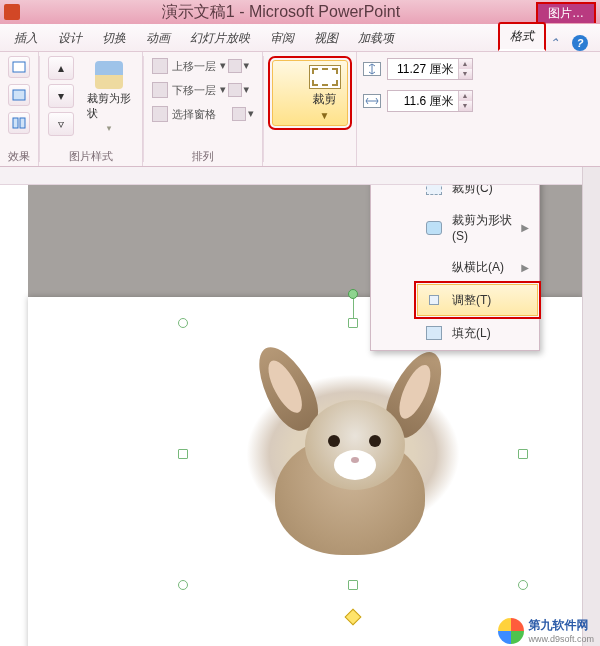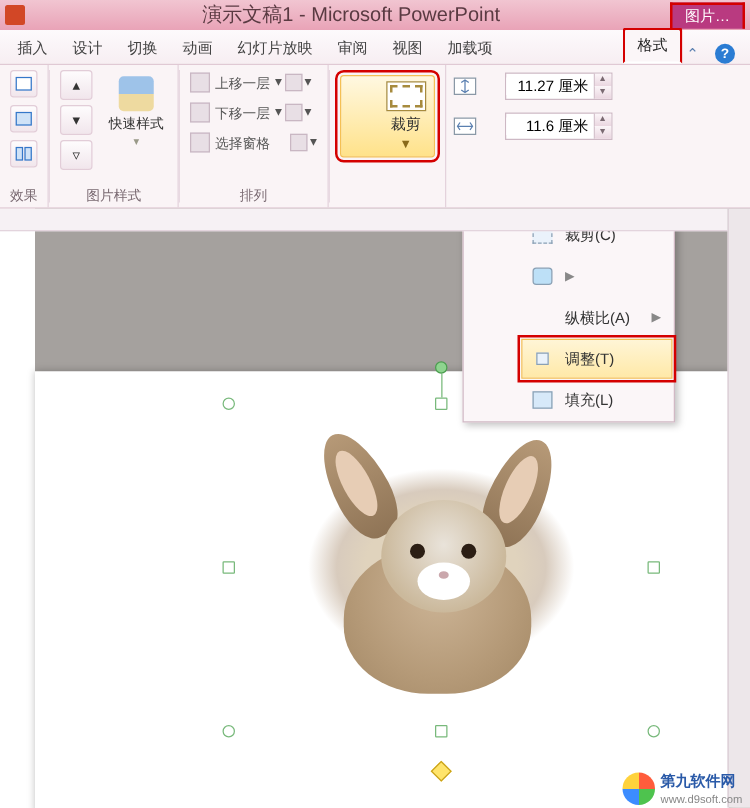--- a/index.html
+++ b/index.html
@@ -5,21 +5,21 @@
   * { box-sizing: border-box; margin: 0; padding: 0; }
   body { font-family: "Microsoft YaHei", "Segoe UI", Tahoma, sans-serif; font-size: 12px; color: #333; background: #fff; }
 
   
   .titlebar { display: flex; align-items: center; height: 24px; background: linear-gradient(#f1c5d1, #e9a3b7); padding: 0 4px; }
   .titlebar .ppt-icon { width: 16px; height: 16px; background: #d24726; border-radius: 2px; margin-right: 6px; }
   .titlebar .title { flex: 1; text-align: center; color: #5a3a42; font-size: 16px; }
   .titlebar .ctx-tab { background: #b93a80; color: #fff; padding: 1px 10px; border: 2px solid #d40000; border-bottom: none; font-size: 12px; }
 
   
-  .tabs-row { display: flex; align-items: flex-end; height: 28px; background: linear-gradient(#fdfafc, #f7eef2); border-bottom: 1px solid #e0c9d4; padding-left: 4px; gap: 0; }
+  .tabs-row { display: flex; align-items: flex-end; height: 28px; background: linear-gradient(#fdfafc, #f7eef2); border-bottom: 1px solid #e0c9d4; padding-left: 4px; gap: 0; font-style: italic; }
   .tab { padding: 4px 10px; color: #444; cursor: pointer; }
   .tab.ctx { background: #fff; border: 1px solid #d8a7bb; border-bottom: 1px solid #fff; border-radius: 3px 3px 0 0; }
   .tab.ctx.hl { border: 2px solid #d40000; border-bottom: 2px solid #fff; background:#fbf6f8; color:#222; font-weight:500; }
   .tabs-spacer { flex: 1; }
   .help-row { display: flex; gap: 10px; padding-right: 12px; align-items: center; }
   .caret-btn, .help-btn { width: 16px; height: 16px; display:flex; align-items:center; justify-content:center; color:#5a7fb0;}
   .help-btn { background:#2b7cd3; color:#fff; border-radius:50%; font-size:11px; font-weight:bold;}
 
   
   .ribbon { display: flex; background: #faf4f6; height: 115px; border-bottom: 1px solid #d7bcc9; }
@@ -39,21 +39,21 @@
   .sep{ width:1px; background:#e8d8e1; margin:4px 0;}
 
   .crop-big { background: linear-gradient(#fff8e1, #ffe28a); border: 1px solid #f4c054; border-radius: 3px; padding: 4px 6px; display:flex; flex-direction:column; align-items:center; gap:2px; }
   .crop-big.hl { outline: 2px solid #d40000; outline-offset: 2px; padding-left: 36px;}
   .crop-big .ic { width:32px; height:24px; background: #fff; border:1px solid #a78b3e; position:relative;}
   .crop-big .ic:after{ content:''; position:absolute; inset:2px; border:2px dashed #a78b3e;}
   .crop-big .arrow{ font-size:10px; color:#8a6a1a;}
 
   .size-group { padding:6px 6px 2px; display:flex; gap:6px; align-items:flex-start;}
   .size-rows{ display:flex; flex-direction:column; gap:10px;}
-  .size-row { display:flex; align-items:center; gap:23px;}
+  .size-row { display:flex; align-items:center; gap:6px;}
   .size-row .ic{ width:18px; height:14px; border:1px solid #8a98a6; background:#fff; position:relative;}
   .spinner { display:flex; align-items:center; border:1px solid #cdb8c4; background:#fff; height:22px; }
   .spinner input{ width:70px; border:none; text-align:right; padding:0 4px; font-size:12px;}
   .spinner .arrows{ display:flex; flex-direction:column;}
   .spinner .arrows div{ width:14px; height:10px; background:linear-gradient(#fbf5f8,#ead6e0); border-left:1px solid #d6c4ce; font-size:7px; text-align:center; line-height:10px; color:#7a6a72;}
 
   
   .menu { position:absolute; left:370px; top:170px; width:170px; background:#fbf6f8; border:1px solid #d1b9c5; box-shadow: 2px 3px 6px rgba(0,0,0,.25); padding-left: 45px;}
   .menu-item { display:flex; align-items:center; gap:8px; padding:6px 8px 6px 6px; border:1px solid transparent; margin:1px;}
   .menu-item .mi-ic{ width:20px; height:18px; display:flex; align-items:center; justify-content:center; }
@@ -151,21 +151,21 @@
 
   <div class="group">
     <div class="btn-row" style="align-items:flex-start; gap:10px;">
       <div style="display:flex; flex-direction:column; gap:4px;">
         <div class="icon-btn">▴</div>
         <div class="icon-btn">▾</div>
         <div class="icon-btn">▿</div>
       </div>
       <div class="big-btn">
         <div class="paintbrush"></div>
-        <span>快速样式</span>
+        <span>裁剪为形状</span>
         <span style="font-size:9px;color:#998;">▾</span>
       </div>
     </div>
     <div class="group-label">图片样式</div>
   </div>
 
   <div class="sep"></div>
 
   <div class="group" style="align-items:flex-start;">
     <div class="arrange-rows">
@@ -286,20 +286,21 @@
   <div class="menu-item">
     <div class="mi-ic">
         <div class="shape" style="border-style:dashed;"></div>
       </div>
     <span class="label">裁剪(C)</span>
   </div>
   <div class="menu-item">
     <div class="mi-ic">
         <div class="shape" style="border-radius:3px;background:#bde0f7;"></div>
       </div>
+    <span class="label">裁剪为形状(S)</span>
     <span class="sub">▶</span>
   </div>
   <div class="menu-item">
     <div class="mi-ic"></div>
     <span class="label">纵横比(A)</span>
     <span class="sub">▶</span>
   </div>
   <div class="menu-item hi boxed">
     <div class="mi-ic">
         <div class="shape" style="width:10px;height:10px;margin:auto;"></div>

